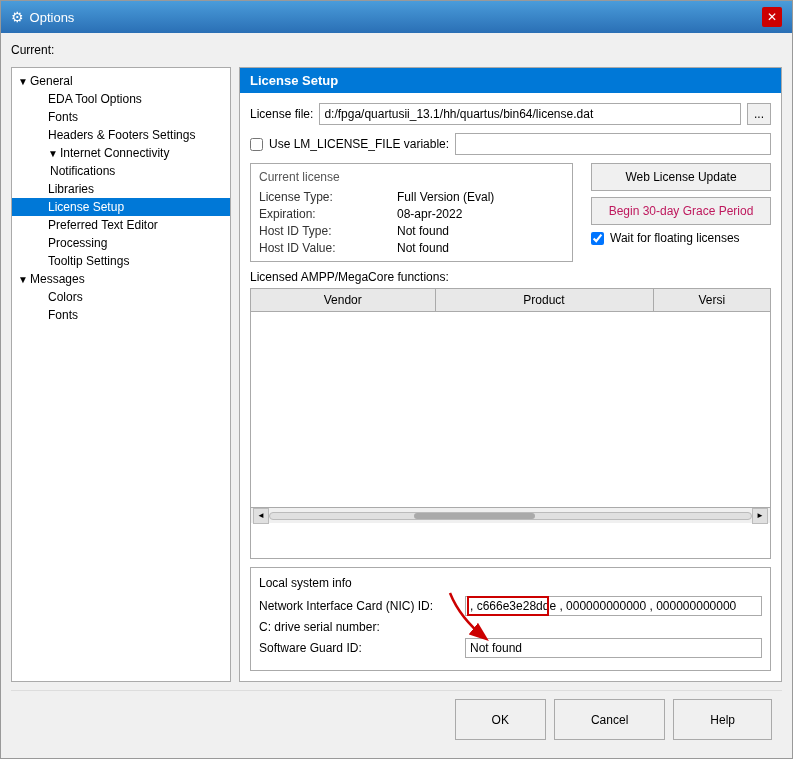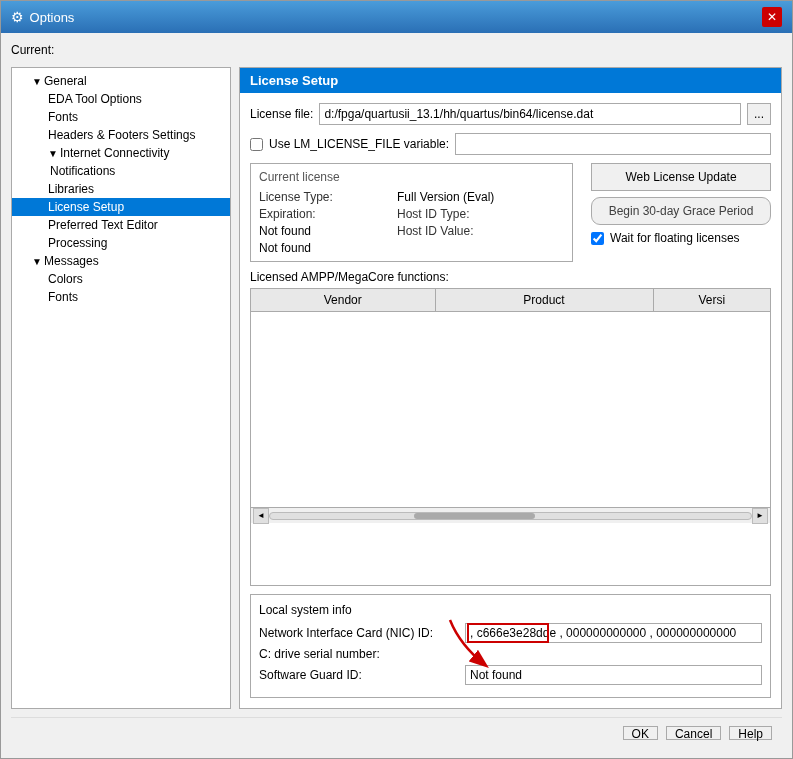--- a/index.html
+++ b/index.html
@@ -83,21 +83,21 @@
       padding: 2px 6px;
       cursor: pointer;
       white-space: nowrap;
     }
     .tree-item.selected {
       background: #0078d7;
       color: white;
     }
     .tree-item.level0 {
       font-weight: normal;
-      padding-left: 20px;
+      padding-left: 6px;
     }
     .tree-item.level1 {
       padding-left: 36px;
     }
     .tree-item.level2 {
       padding-left: 38px;
     }
     .collapse-icon {
       display: inline-block;
       width: 12px;
@@ -178,23 +178,22 @@
     .btn-action {
       height: 28px;
       padding: 0 12px;
       border: 1px solid #aaa;
       background: #f0f0f0;
       cursor: pointer;
       font-size: 12px;
       white-space: nowrap;
     }
     .btn-action:disabled {
-      color: #404040;
+      color: #be185d;
       cursor: not-allowed;
-      border-radius: 9px;
     }
     .license-info-row {
       display: flex;
       gap: 18px;
     }
     .license-info-left {
       flex: 1;
     }
     .license-info-right {
       display: flex;
@@ -299,22 +298,22 @@
       background: white;
     }
     .bottom-buttons {
       display: flex;
       justify-content: flex-end;
       gap: 8px;
       padding: 8px 10px;
       border-top: 1px solid #ddd;
     }
     .bottom-btn {
-      height: 14px;
-      padding: 0 8px;
+      height: 41px;
+      padding: 0 36px;
       border: 1px solid #aaa;
       background: #f0f0f0;
       cursor: pointer;
       font-size: 12px;
     }
     .wait-row {
       display: flex;
       align-items: center;
       gap: 6px;
     }
@@ -345,20 +344,21 @@
         <div class="tree-item level1">Fonts</div>
         <div class="tree-item level1">Headers &amp; Footers Settings</div>
         <div class="tree-item level1">
           <span class="collapse-icon">▼</span>Internet Connectivity
         </div>
         <div class="tree-item level2">Notifications</div>
         <div class="tree-item level1">Libraries</div>
         <div class="tree-item level1 selected">License Setup</div>
         <div class="tree-item level1">Preferred Text Editor</div>
         <div class="tree-item level1">Processing</div>
+        <div class="tree-item level1">Tooltip Settings</div>
         <div class="tree-item level0">
           <span class="collapse-icon">▼</span>Messages
         </div>
         <div class="tree-item level1">Colors</div>
         <div class="tree-item level1">Fonts</div>
       </div>
 
       <div class="right-panel">
         <div class="panel-header">License Setup</div>
         <div class="panel-body">
@@ -376,20 +376,21 @@
           </div>
 
           <div class="license-info-row">
             <div class="license-info-left">
               <div class="section-box">
                 <div class="section-title">Current license</div>
                 <div class="info-grid">
                   <span class="info-label">License Type:</span>
                   <span class="info-value">Full Version (Eval)</span>
                   <span class="info-label">Expiration:</span>
+                  <span class="info-value">08-apr-2022</span>
                   <span class="info-label">Host ID Type:</span>
                   <span class="info-value">Not found</span>
                   <span class="info-label">Host ID Value:</span>
                   <span class="info-value">Not found</span>
                 </div>
               </div>
             </div>
             <div class="license-info-right">
               <button class="btn-action">Web License Update</button>
               <button class="btn-action" disabled="">Begin 30-day Grace Period</button>

